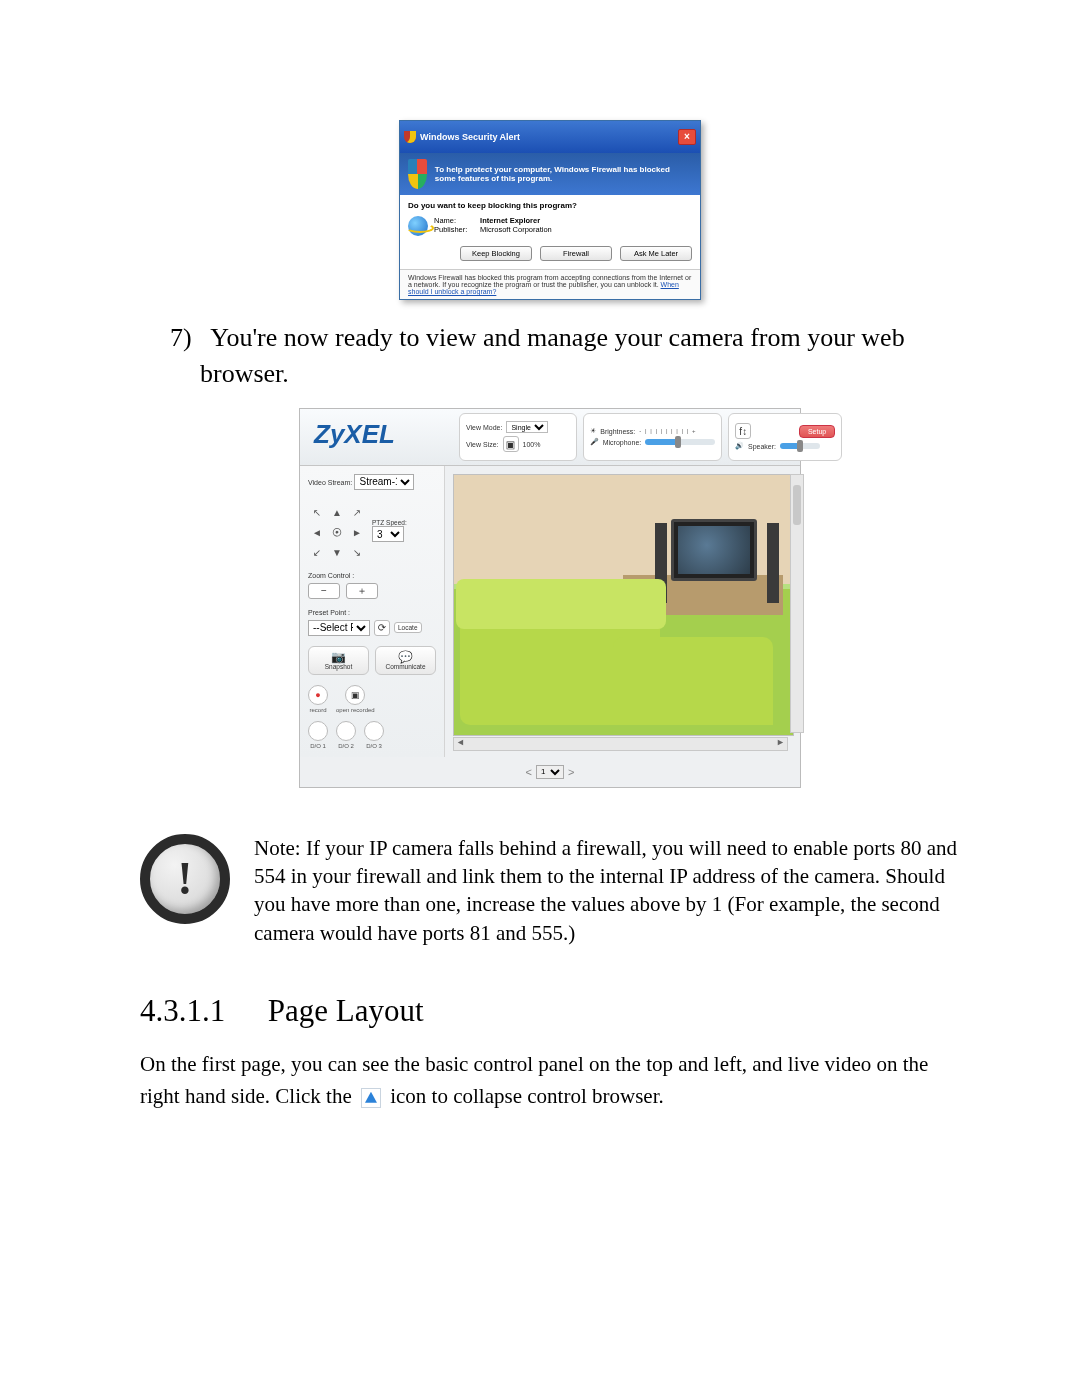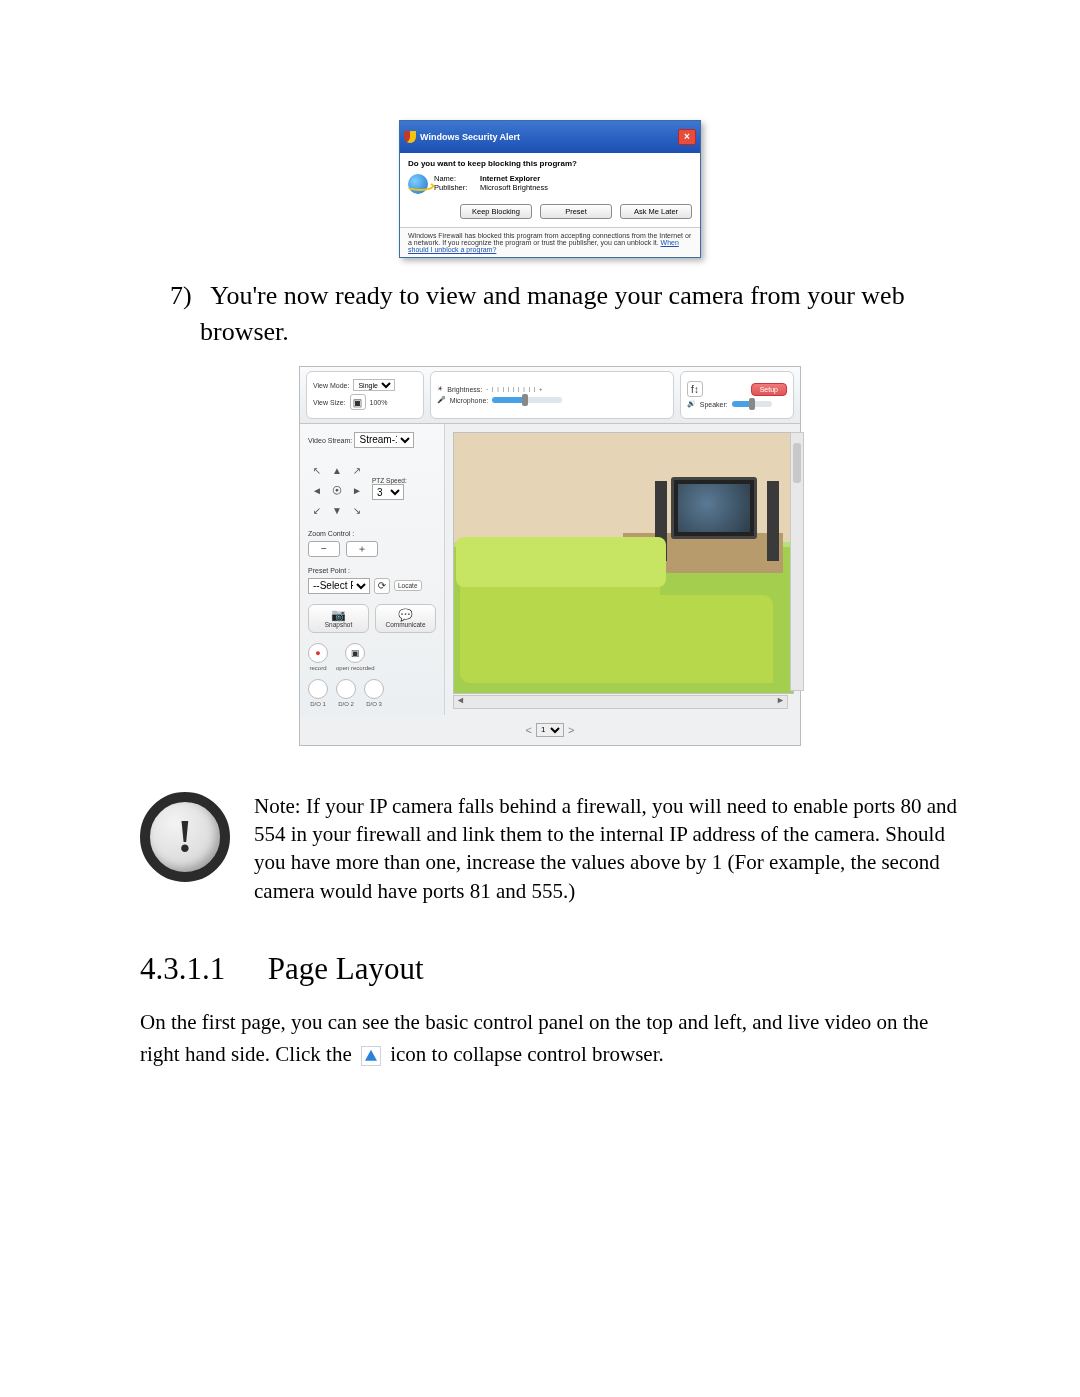--- a/index.html
+++ b/index.html
@@ -294,54 +294,59 @@
 <body>
 
 <div class="wsa-dialog section">
   <div class="wsa-title">
     <div class="wsa-title-left">
       <div class="wsa-shield-sm"></div>
       <span>Windows Security Alert</span>
     </div>
     <div class="wsa-close">×</div>
   </div>
+  <div class="wsa-banner">
+    <div class="wsa-shield-lg"></div>
+    <div>To help protect your computer, Windows Firewall has blocked some features of this program.</div>
+  </div>
   <div class="wsa-body">
     <div class="wsa-q">Do you want to keep blocking this program?</div>
     <div class="wsa-prog">
       <div class="wsa-ie-icon"></div>
       <div class="wsa-prog-table">
         <div>
           <span class="lab">Name:</span>
           <span class="val">Internet Explorer</span>
         </div>
         <div>
           <span class="lab">Publisher:</span>
-          <span>Microsoft Brightness</span>
+          <span>Microsoft Corporation</span>
         </div>
       </div>
     </div>
     <div class="wsa-buttons">
       <div class="wsa-btn">Keep Blocking</div>
-      <div class="wsa-btn">Preset</div>
+      <div class="wsa-btn">Firewall</div>
       <div class="wsa-btn">Ask Me Later</div>
     </div>
   </div>
   <div class="wsa-footer">
     <span>Windows Firewall has blocked this program from accepting connections from the Internet or a network. If you recognize the program or trust the publisher, you can unblock it. </span>
     <a href="#">When should I unblock a program?</a>
   </div>
 </div>
 
 <div class="list-line">
   <span>7)</span>&nbsp;&nbsp;
   <span>You're now ready to view and manage your camera from your web browser.</span>
 </div>
 
 <div class="cam-wrap">
   <div class="cam-top">
+    <div class="cam-logo">ZyXEL</div>
     <div class="cam-top-ctrls">
       <div class="cam-group" style="flex:0 0 104px">
         <div class="row">
           <span>View Mode:</span>
           <select class="cam-mini-select">
             <option>Single</option>
           </select>
         </div>
         <div class="row">
           <span>View Size:</span>

